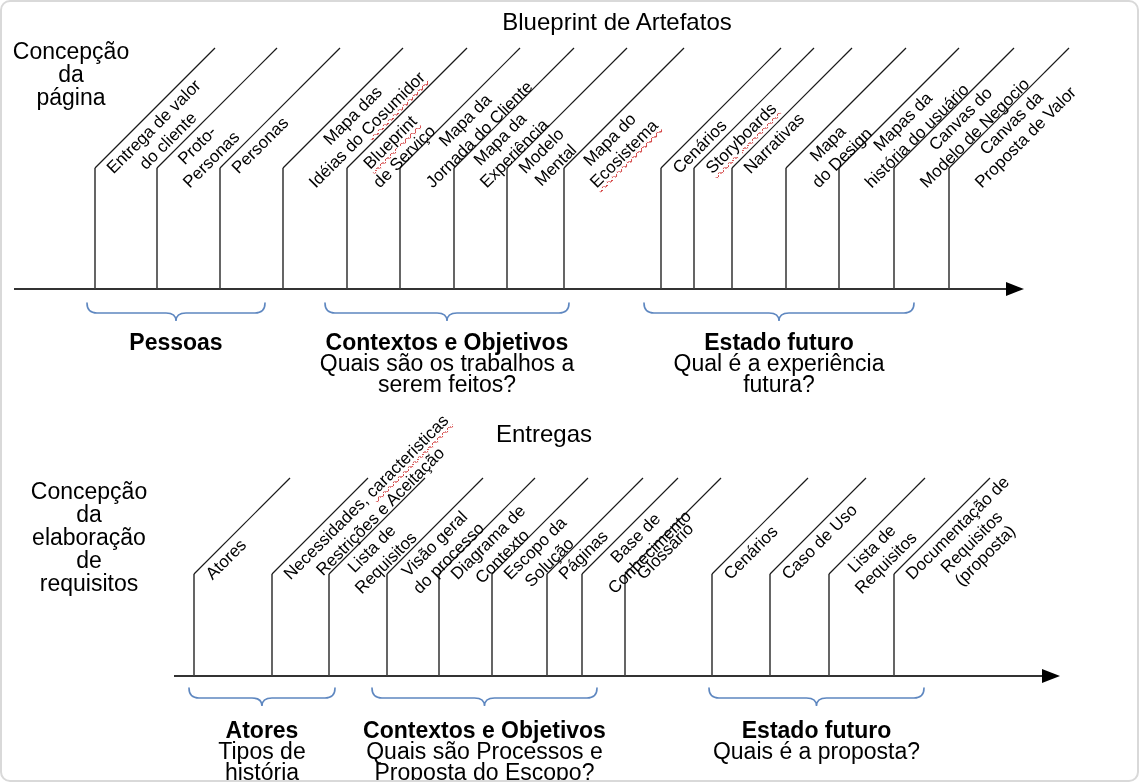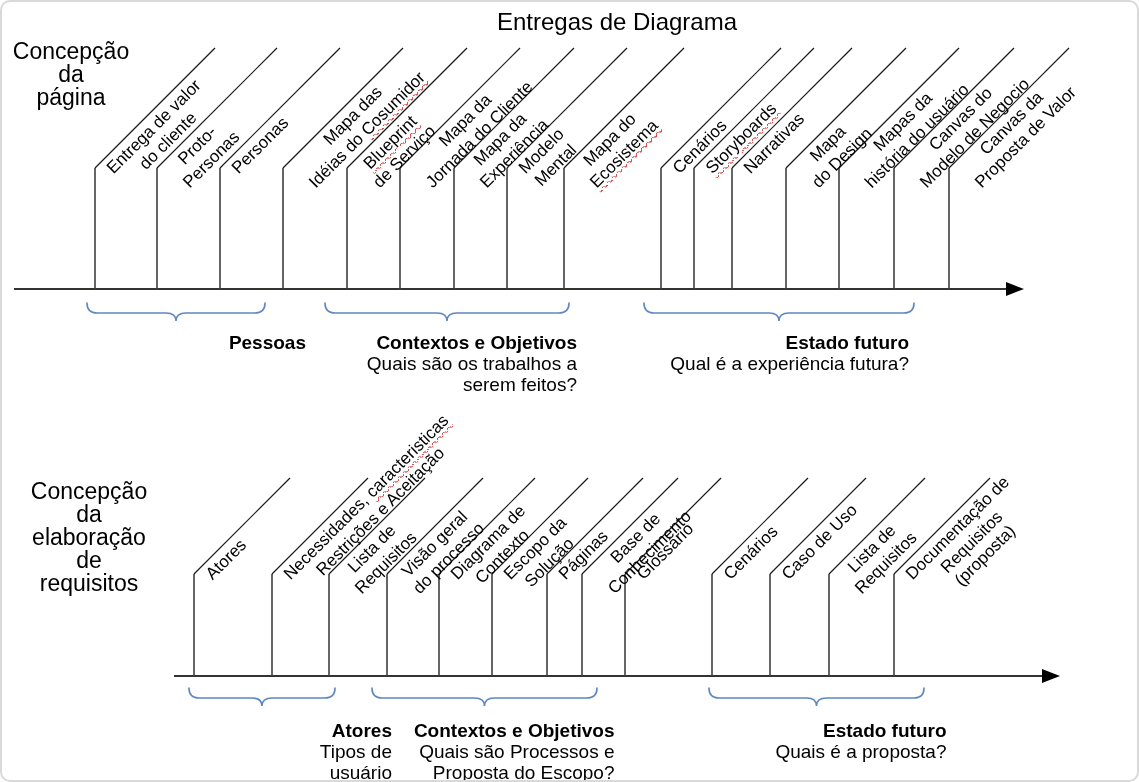--- a/index.html
+++ b/index.html
@@ -12,21 +12,21 @@
   .chart-title{position:absolute;font-size:24px;text-align:center;}
   .t-top{left:365px;top:6px;width:500px;}
   .t-bottom{left:392px;top:418px;width:300px;}
   .side-label{position:absolute;font-size:23px;line-height:23px;white-space:pre-line;text-align:center;}
   .s-top{left:8px;top:38px;width:122px;}
   .s-bottom{left:22px;top:478px;width:130px;}
   .ms-label{
     position:absolute;transform:rotate(-45deg);transform-origin:0 0;
     font-size:17px;line-height:19.5px;white-space:pre;text-align:center;
   }
-  .g-block{position:absolute;text-align:right;font-size:19px;line-height:21px;}
+  .g-block{position:absolute;text-align:center;font-size:23px;line-height:21px;}
   .g-title{font-weight:bold;}
   .g-sub{white-space:pre-line;}
   .misspelled{
     text-decoration:underline;text-decoration-style:wavy;
     text-decoration-color:#cc2222;text-decoration-thickness:1px;
     text-underline-offset:2px;
   }
 </style>
 </head>
 <body>
@@ -96,24 +96,25 @@
       <line x1="768" y1="572" x2="864" y2="476" stroke="#1a1a1a" stroke-width="1.2"></line>
       <line x1="827" y1="674" x2="827" y2="572" stroke="#3f3f3f" stroke-width="1.6"></line>
       <line x1="827" y1="572" x2="923" y2="476" stroke="#1a1a1a" stroke-width="1.2"></line>
       <line x1="892" y1="674" x2="892" y2="572" stroke="#3f3f3f" stroke-width="1.6"></line>
       <line x1="892" y1="572" x2="988" y2="476" stroke="#1a1a1a" stroke-width="1.2"></line>
       <path d="M 187 686 Q 187 696 197 696 L 250 696 Q 260 696 260 704 Q 260 696 270 696 L 323 696 Q 333 696 333 686" fill="none" stroke="#5e87c0" stroke-width="1.6" stroke-linecap="round"></path>
       <path d="M 370 686 Q 370 696 380 696 L 472.5 696 Q 482.5 696 482.5 704 Q 482.5 696 492.5 696 L 585 696 Q 595 696 595 686" fill="none" stroke="#5e87c0" stroke-width="1.6" stroke-linecap="round"></path>
       <path d="M 707 686 Q 707 696 717 696 L 804.5 696 Q 814.5 696 814.5 704 Q 814.5 696 824.5 696 L 912 696 Q 922 696 922 686" fill="none" stroke="#5e87c0" stroke-width="1.6" stroke-linecap="round"></path>
     </svg>
 
-  <div class="chart-title t-top">Entregas de Diagrama</div>
+  <div class="chart-title t-top">Blueprint de Artefatos</div>
   <div class="side-label s-top">Concepção da
 página</div>
 
+  <div class="chart-title t-bottom">Entregas</div>
   <div class="side-label s-bottom">Concepção da
 elaboração de
 requisitos</div>
 
   <div id="labels-root">
       <div class="ms-label" style="left: 101px; top: 162px;"><div>Entrega de valor</div><div>do cliente</div></div>
       <div class="ms-label" style="left: 163px; top: 162px;"><div>Proto-</div><div>Personas</div></div>
       <div class="ms-label" style="left: 226px; top: 162px;"><div>Personas</div></div>
       <div class="ms-label" style="left: 289px; top: 162px;"><div>Mapa das</div><div>Idéias do <span class="misspelled" style="text-decoration-color: rgb(204, 34, 34);">Cosumidor</span></div></div>
       <div class="ms-label" style="left: 353px; top: 162px;"><div><span class="misspelled" style="text-decoration-color: rgb(204, 34, 34);">Blueprint</span></div><div>de Serviço</div></div>
@@ -149,21 +150,21 @@
       <div class="ms-label" style="left: 553px; top: 568px;"><div>Páginas</div></div>
       <div class="ms-label" style="left: 588px; top: 568px;"><div>Base de</div><div>Conhecimento</div></div>
       <div class="ms-label" style="left: 631px; top: 568px;"><div>Glossário</div></div>
       <div class="ms-label" style="left: 718px; top: 568px;"><div>Cenários</div></div>
       <div class="ms-label" style="left: 776px; top: 568px;"><div>Caso de Uso</div></div>
       <div class="ms-label" style="left: 835px; top: 568px;"><div>Lista de</div><div>Requisitos</div></div>
       <div class="ms-label" style="left: 900px; top: 568px;"><div>Documentação de</div><div>Requisitos</div><div>(proposta)</div></div>
       <div class="g-block" style="left: 130px; top: 718px; width: 260px;">
         <div class="g-title">Atores</div>
         <div class="g-sub">Tipos de
-usuário</div>
+história</div>
       </div>
       <div class="g-block" style="left: 352.5px; top: 718px; width: 260px;">
         <div class="g-title">Contextos e Objetivos</div>
         <div class="g-sub">Quais são Processos e
 Proposta do Escopo?</div>
       </div>
       <div class="g-block" style="left: 684.5px; top: 718px; width: 260px;">
         <div class="g-title">Estado futuro</div>
         <div class="g-sub">Quais é a proposta?</div>
       </div>

